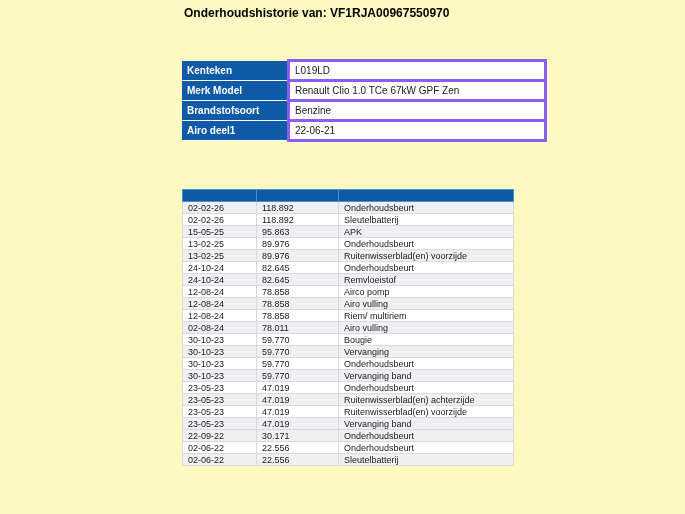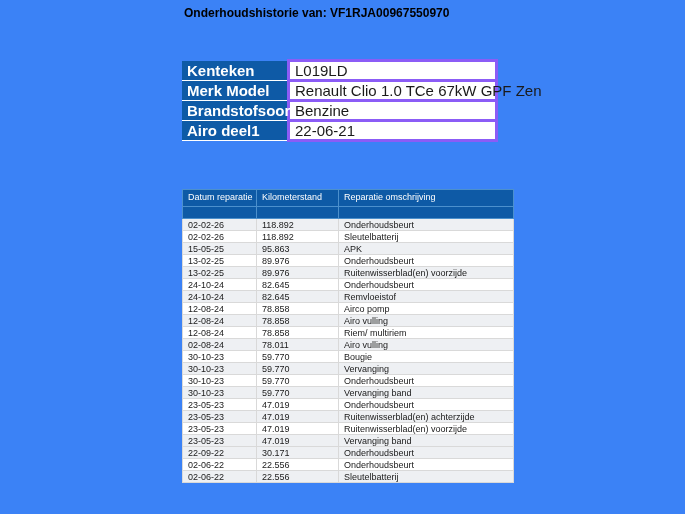--- a/index.html
+++ b/index.html
@@ -8,41 +8,41 @@
     background: #ffffff;
     width: 685px;
     height: 514px;
     font-family: "Liberation Sans", sans-serif;
     -webkit-font-smoothing: antialiased;
   }
   .page {
     position: relative;
     width: 685px;
     height: 514px;
-    background: #3b82f6;
+    background: #fef9c3;
     overflow: hidden;
   }
   .title {
     position: absolute;
     left: 184px;
     top: 6px;
     font-size: 12px;
     font-weight: bold;
     color: #000000;
     white-space: nowrap;
   }
 
   
   table.info {
     position: absolute;
     left: 182px;
     top: 59px;
-    width: 316px;
+    width: 365px;
     border-collapse: collapse;
-    font-size: 15px;
+    font-size: 10px;
     table-layout: fixed;
   }
   table.info th.info-label {
     background: #0e5aa6;
     color: #ffffff;
     font-weight: bold;
     text-align: left;
     width: 95px;
     height: 17px;
     padding: 0 5px;
@@ -122,25 +122,20 @@
       </tbody>
   </table>
 
   <table class="history">
     <colgroup>
       <col class="c1">
         <col class="c2">
         <col class="c3">
     </colgroup>
     <thead>
-      <tr class="head-labels">
-          <th>Datum reparatie</th>
-          <th>Kilometerstand</th>
-          <th>Reparatie omschrijving</th>
-        </tr>
       <tr class="head-spacer">
           <th></th>
           <th></th>
           <th></th>
         </tr>
     </thead>
     <tbody>
         <tr class="alt">
           <td>02-02-26</td>
           <td>118.892</td>

